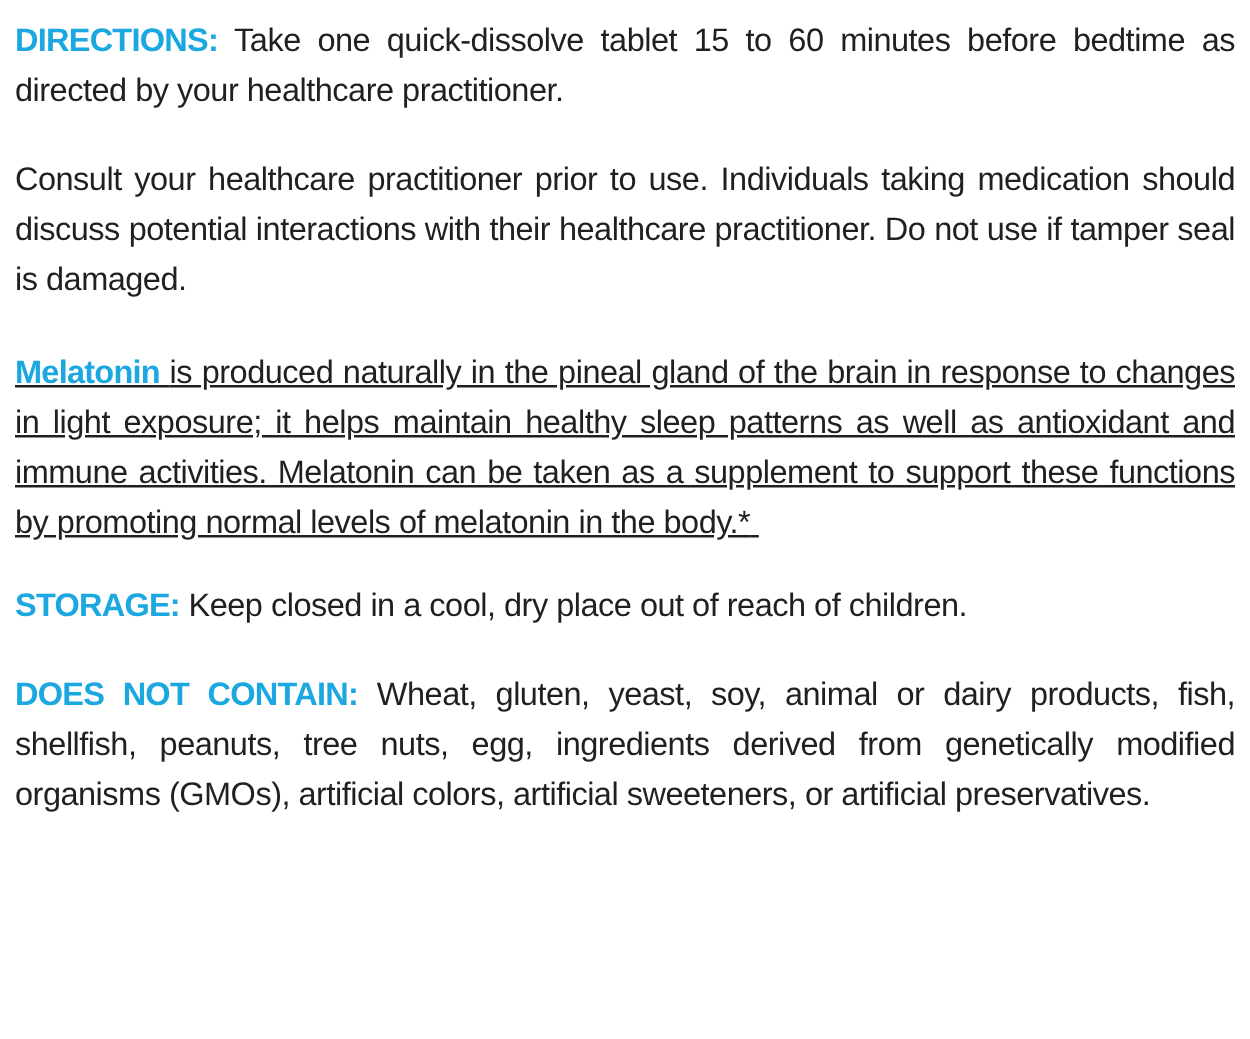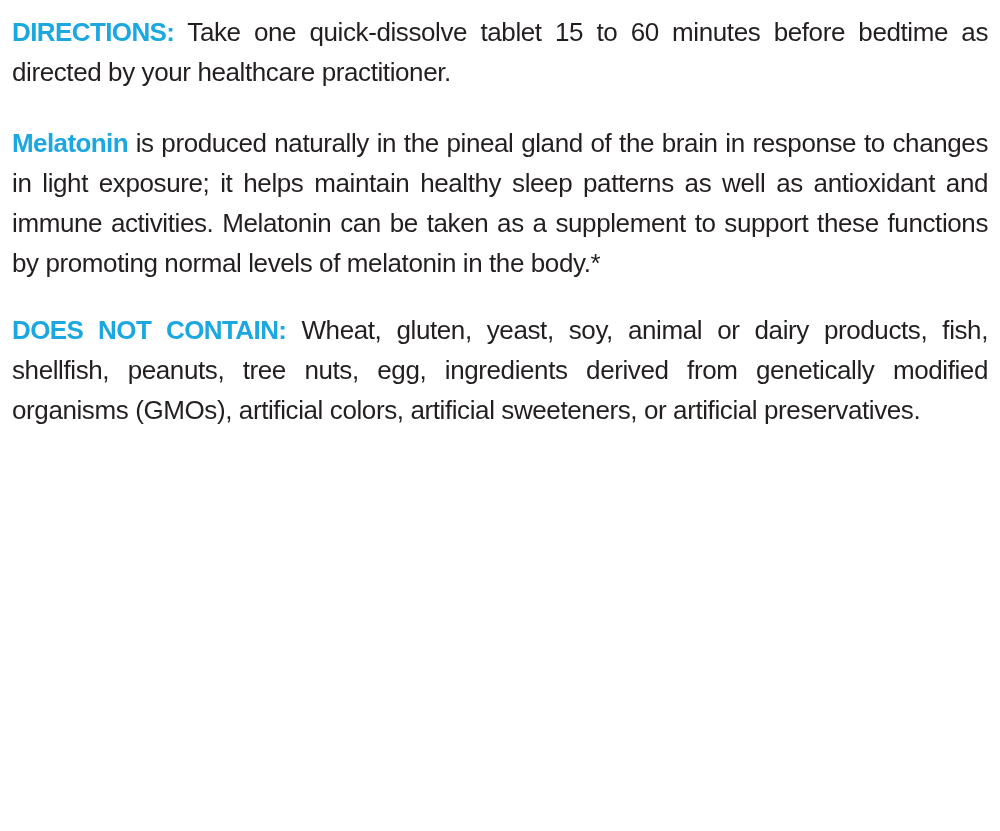--- a/index.html
+++ b/index.html
@@ -28,21 +28,21 @@
     display: inline-block;
     width: 0;
   }
   .accent-heading {
     color: #1ba7e0;
     font-weight: bold;
     letter-spacing: -0.6px;
   }
   .mb-directions   { margin-bottom: 31px; }
   .mb-consult      { margin-bottom: 34px; }
-  .mb-melatonin    { margin-bottom: 27px; }
+  .mb-melatonin    { margin-bottom: 27px; text-decoration: underline; }
   .fda-box {
     border: 4px solid #1a1718;
     padding: 10px 16px 12px 16px;
     margin-bottom: 26px;
   }
   .fda-box .para {
     font-weight: bold;
     letter-spacing: -0.4px;
   }
   .mb-storage      { margin-bottom: 31px; }
@@ -50,26 +50,33 @@
 </head>
 <body>
 
 <div class="label-panel">
 
   <p class="para mb-directions">
     <span class="accent-heading">DIRECTIONS:</span>
     <span>Take one quick-dissolve tablet 15 to 60 minutes before bedtime as directed by your healthcare practitioner.</span>
   </p>
 
+  <p class="para mb-consult">
+    <span>Consult your healthcare practitioner prior to use. Individuals taking medication should discuss potential interactions with their healthcare practitioner. Do not use if tamper seal is damaged.</span>
+  </p>
 
   <p class="para mb-melatonin">
     <span class="accent-heading">Melatonin</span>
     <span>is produced naturally in the pineal gland of the brain in response to changes in light exposure; it helps maintain healthy sleep patterns as well as antioxidant and immune activities. Melatonin can be taken as a supplement to support these functions by promoting normal levels of melatonin in the body.*</span>
   </p>
 
 
+  <p class="para mb-storage">
+    <span class="accent-heading">STORAGE:</span>
+    <span>Keep closed in a cool, dry place out of reach of children.</span>
+  </p>
 
   <p class="para">
     <span class="accent-heading">DOES NOT CONTAIN:</span>
     <span>Wheat, gluten, yeast, soy, animal or dairy products, fish, shellfish, peanuts, tree nuts, egg, ingredients derived from genetically modified organisms (GMOs), artificial colors, artificial sweeteners, or artificial preservatives.</span>
   </p>
 
 </div>
 
 </body></html>

